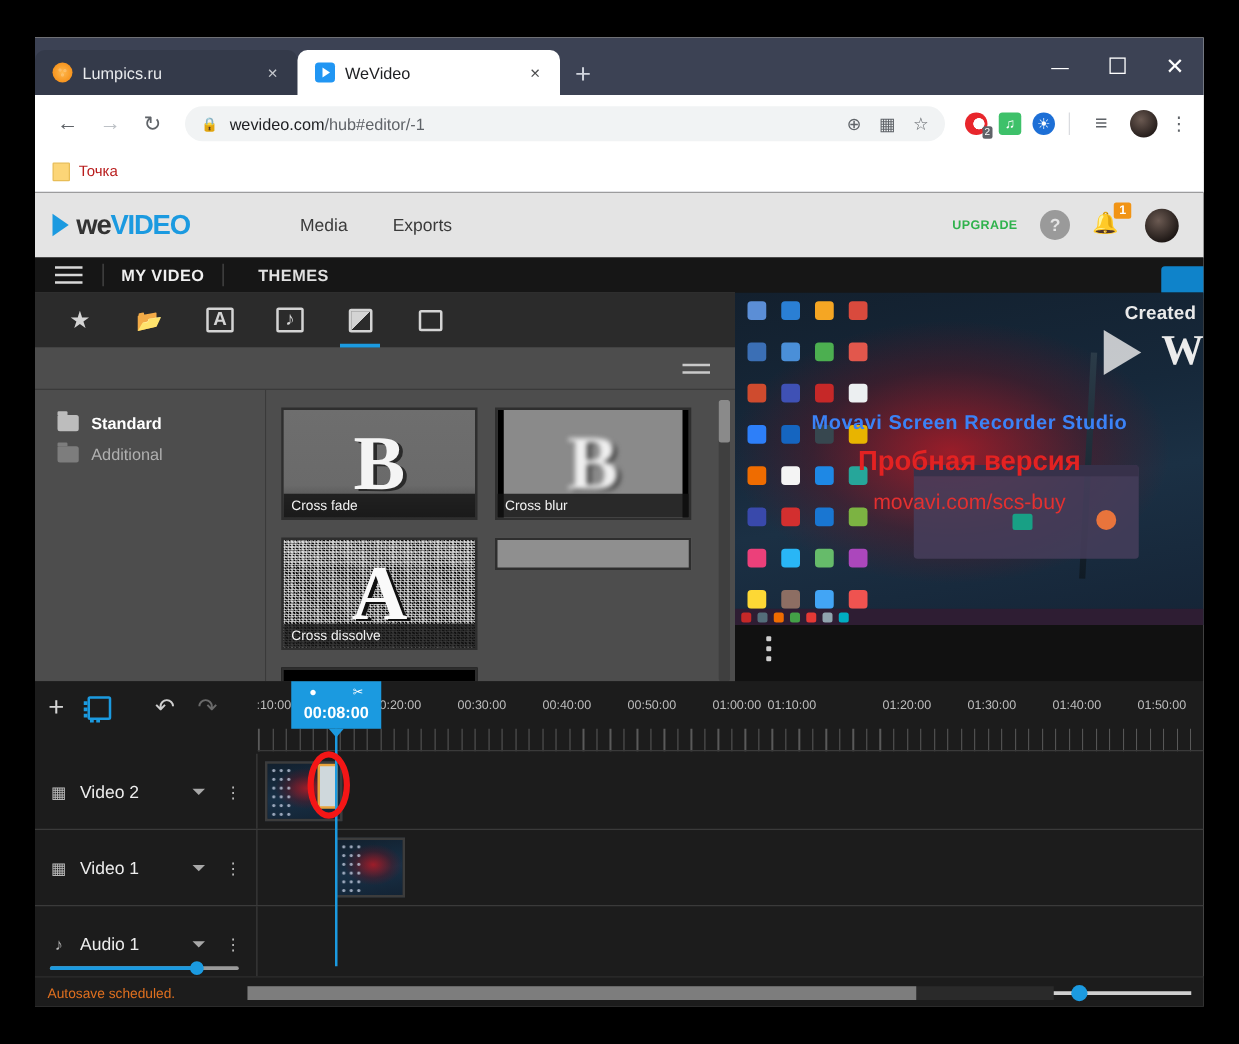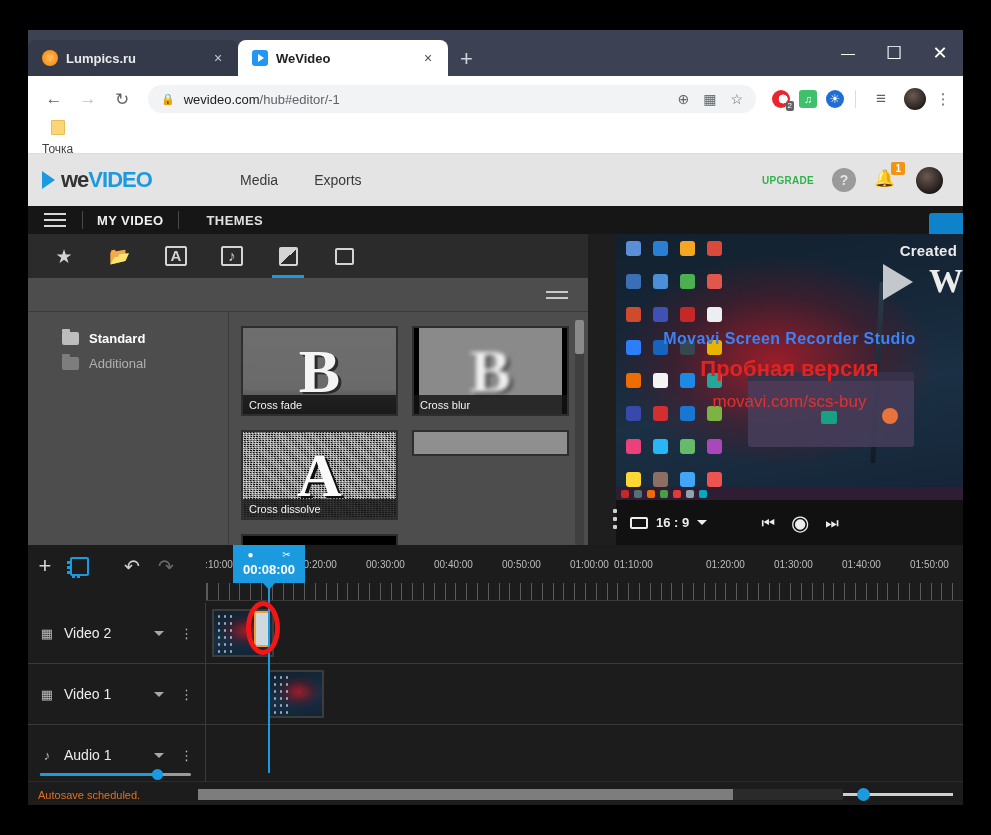--- a/index.html
+++ b/index.html
@@ -44,21 +44,21 @@
   .fav-wevideo {
     background: #2196f3; border-radius: 3px;
     display: flex; align-items: center; justify-content: center;
   }
   .fav-wevideo:after {
     content: ""; width: 0; height: 0;
     border-left: 6px solid #fff;
     border-top: 4px solid transparent; border-bottom: 4px solid transparent;
     margin-left: 2px;
   }
-  .tab-title { flex: 1; white-space: nowrap; overflow: hidden; font-weight: bold; }
+  .tab-title { flex: 1; white-space: nowrap; overflow: hidden; }
   .tab-close { font-size: 14px; opacity: .8; width: 16px; text-align: center; }
   .newtab { color: #cfd3dc; font-size: 22px; padding: 0 12px 6px 12px; line-height: 1; }
   .wincontrols {
     position: absolute; right: 0; top: 0; height: 46px;
     display: flex; align-items: center;
   }
   .wincontrols span {
     width: 46px; height: 46px; display: flex; align-items: center;
     justify-content: center; color: #fff; font-size: 14px;
   }
@@ -108,21 +108,21 @@
     width: 22px; height: 22px; border-radius: 50%;
     background: radial-gradient(circle at 40% 35%, #6b5a52, #241c1a 75%);
   }
   .kebab { color: #5f6368; font-size: 15px; letter-spacing: 0; width: 16px; text-align: center; }
 
   
   .bookmarks {
     height: 32px; background: #fff; display: flex; align-items: center;
     padding: 0 14px; gap: 8px; border-bottom: 1px solid #dadce0;
   }
-  .bm { display: flex; align-items: center; gap: 7px; font-size: 12px; color: #404040; flex-direction: column; }
+  .bm { display: flex; align-items: flex-start; gap: 7px; font-size: 12px; color: #b91c1c; }
   .bm-ico {
     width: 14px; height: 15px; background: #fcd577; border-radius: 1px;
     border: 1px solid #e8bd56;
   }
 
   
   .app { position: relative; height: 663px; background: #1e1e1e; overflow: hidden; }
   .wv-header {
     height: 52px; background: #e4e4e4; display: flex; align-items: center;
     padding-left: 14px;
@@ -194,21 +194,20 @@
     height: 34px; background: #4d4d4d; display: flex; align-items: center;
     justify-content: flex-end; padding-right: 20px;
     border-bottom: 1px solid #3a3a3a;
   }
   .bar-lines { width: 22px; display: flex; flex-direction: column; gap: 4px; }
   .bar-lines i { height: 2px; background: #c9c9c9; display: block; }
   .lib-main { display: flex; height: 233px; }
   .cats {
     width: 185px; background: #4d4d4d; padding-top: 14px;
     border-right: 1px solid #3a3a3a;
-    margin-left: 16px;
   }
   .cat { display: flex; align-items: center; gap: 10px; padding: 5px 18px; font-size: 13px; }
   .cat .folder {
     width: 17px; height: 13px; background: #7d7d7d; border-radius: 1px 2px 2px 2px;
     position: relative;
   }
   .cat .folder:before {
     content: ""; position: absolute; left: 0; top: -3px; width: 8px; height: 3px;
     background: #7d7d7d; border-radius: 1px 1px 0 0;
   }
@@ -260,21 +259,21 @@
   .vscroll i {
     display: block; width: 9px; height: 34px; background: #8a8a8a; border-radius: 2px;
   }
   .splitter-dots {
     position: absolute; left: 585px; top: 355px; width: 6px;
     display: flex; flex-direction: column; gap: 4px; z-index: 5;
   }
   .splitter-dots i { width: 4px; height: 4px; background: #cfcfcf; border-radius: 1px; }
 
   
-  .preview { flex: 1; background: #111; position: relative; margin-left: 28px; }
+  .preview { flex: 1; background: #111; position: relative; }
   .pv-stage { position: absolute; left: 0; top: 0; right: 0; height: 266px; overflow: hidden; }
   .pv-img {
     position: absolute; inset: 0;
     background:
       radial-gradient(ellipse 65% 55% at 46% 48%, rgba(196,24,34,.75) 0%, rgba(120,16,28,.35) 45%, transparent 72%),
       linear-gradient(170deg, #13202e 0%, #16283a 38%, #1b3044 60%, #152436 100%);
   }
   .pv-tree {
     position: absolute; right: 24%; top: 18%; width: 5px; height: 68%;
     background: linear-gradient(to bottom, #2b3b48, #101b25);
@@ -737,32 +736,20 @@
             <div class="pv-taskbar">
               <i style="background:#c62828"></i>
                 <i style="background:#546e7a"></i>
                 <i style="background:#ef6c00"></i>
                 <i style="background:#43a047"></i>
                 <i style="background:#e53935"></i>
                 <i style="background:#90a4ae"></i>
                 <i style="background:#00acc1"></i>
             </div>
           </div>
-          <div class="pv-controls">
-            <div class="ratio">
-              <span class="ratio-ico"></span>
-              <span class="ratio-txt">16 : 9</span>
-              <span class="caret"></span>
-            </div>
-            <div class="play-controls">
-              <span class="pc">⏮</span>
-              <span class="pc big">◉</span>
-              <span class="pc">⏭</span>
-            </div>
-          </div>
         </div>
         <div class="splitter-dots">
             <i></i>
             <i></i>
             <i></i>
           </div>
       </div>
 
       <div class="timeline">
         <div class="tl-toolbar">

